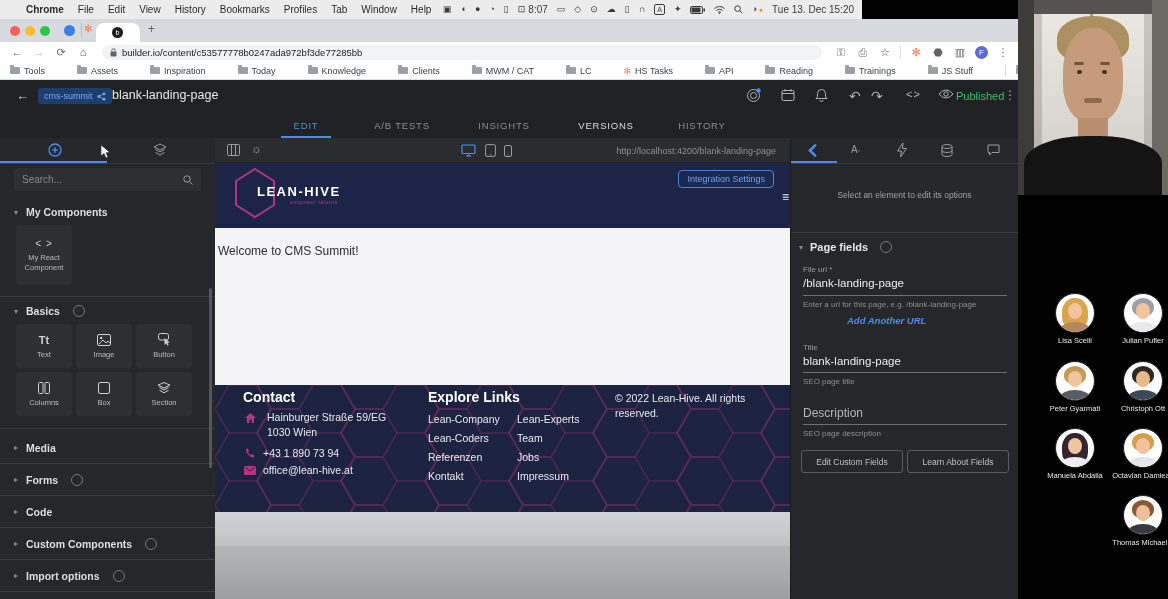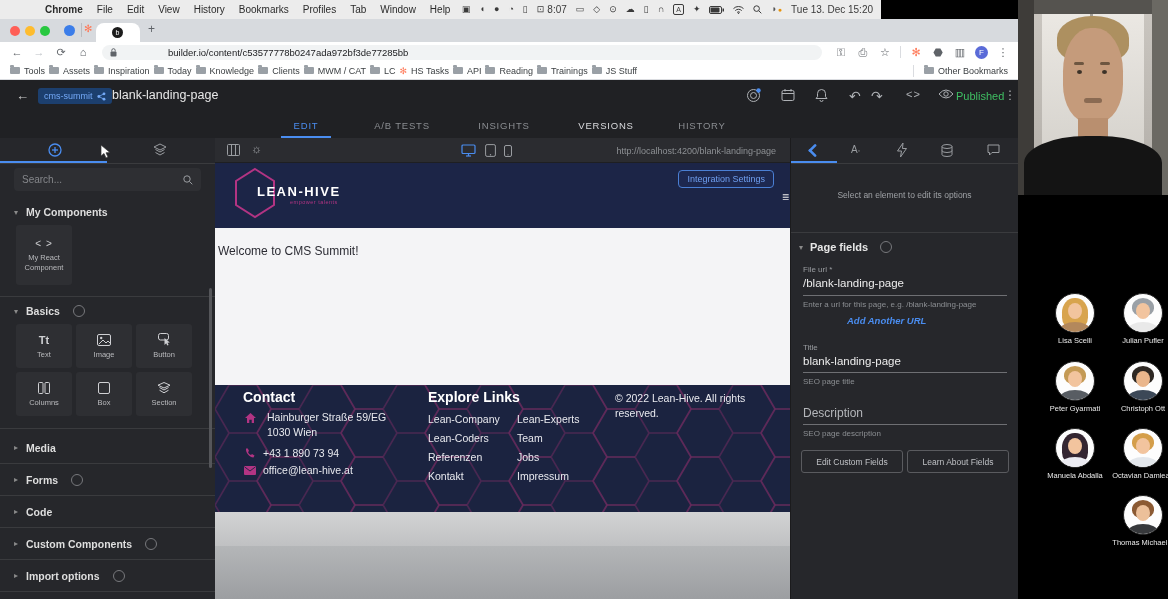--- a/index.html
+++ b/index.html
@@ -4,44 +4,44 @@
 <style>
   html,body{margin:0;padding:0;background:#000;}
   body{width:1168px;height:599px;position:relative;overflow:hidden;
        font-family:"Liberation Sans",sans-serif;-webkit-font-smoothing:antialiased;}
   .a{position:absolute;}
   .f{display:flex;align-items:center;}
   svg{display:block;}
 
   
   .menubar{left:0;top:0;width:862px;height:19px;background:#ececec;border-bottom:1px solid #c9c9c9;
-           display:flex;align-items:center;font-size:10px;color:#2b2b2b;padding-left:19px;}
+           display:flex;align-items:center;font-size:10px;color:#2b2b2b;}
   .menubar .left{display:flex;align-items:center;gap:14px;padding-left:12px;}
   .menubar .right{margin-left:auto;display:flex;align-items:center;gap:9px;padding-right:8px;color:#3a3a3a;}
   .menubar .right .g{font-size:9px;line-height:1;}
   .m-apple{font-size:11px;}
   .m-bold{font-weight:bold;}
 
   
   .tabstrip{left:0;top:19px;width:1018px;height:23px;background:#d7dade;}
   .tl{width:10px;height:10px;border-radius:50%;display:inline-block;}
   .activetab{position:absolute;left:96px;top:4px;width:44px;height:19px;background:#fff;border-radius:8px 8px 0 0;}
   .favicon{width:11px;height:11px;border-radius:50%;background:#1c1c1c;color:#fff;font-size:7px;
            display:flex;align-items:center;justify-content:center;}
 
   
   .toolbar{left:0;top:42px;width:1018px;height:20px;background:#fff;display:flex;align-items:center;}
   .nav-ic{color:#5f6368;font-size:11px;width:22px;text-align:center;}
   .urlpill{height:15px;background:#f1f3f4;border-radius:8px;flex:1;margin:0 8px;display:flex;align-items:center;
-           padding:0 8px;font-size:9.5px;color:#202124;gap:46px;}
+           padding:0 8px;font-size:9.5px;color:#202124;}
 
   
   .bkbar{left:0;top:62px;width:1018px;height:18px;background:#fff;border-bottom:1px solid #dadce0;
          display:flex;align-items:center;font-size:9px;color:#3c4043;padding-left:10px;box-sizing:border-box;}
-  .bk{display:flex;align-items:center;gap:4px;margin-right:4px;white-space:nowrap;}
+  .bk{display:flex;align-items:center;gap:4px;margin-right:32px;white-space:nowrap;}
   .folder{width:10px;height:7px;background:#9aa0a6;border-radius:1px;position:relative;}
   .folder:before{content:"";position:absolute;top:-2px;left:0;width:4px;height:2px;background:#9aa0a6;border-radius:1px 1px 0 0;}
 
   
   .bheader{left:0;top:80px;width:1018px;height:32px;background:#202124;}
   .btabs{left:0;top:112px;width:1018px;height:26px;background:#202124;border-bottom:1px solid #323336;}
   .btab{position:absolute;top:8px;transform:translateX(-50%);font-size:9.5px;letter-spacing:.8px;color:#8a8d91;}
   .hic{color:#aeb1b5;font-size:13px;position:absolute;top:8px;}
 
   

